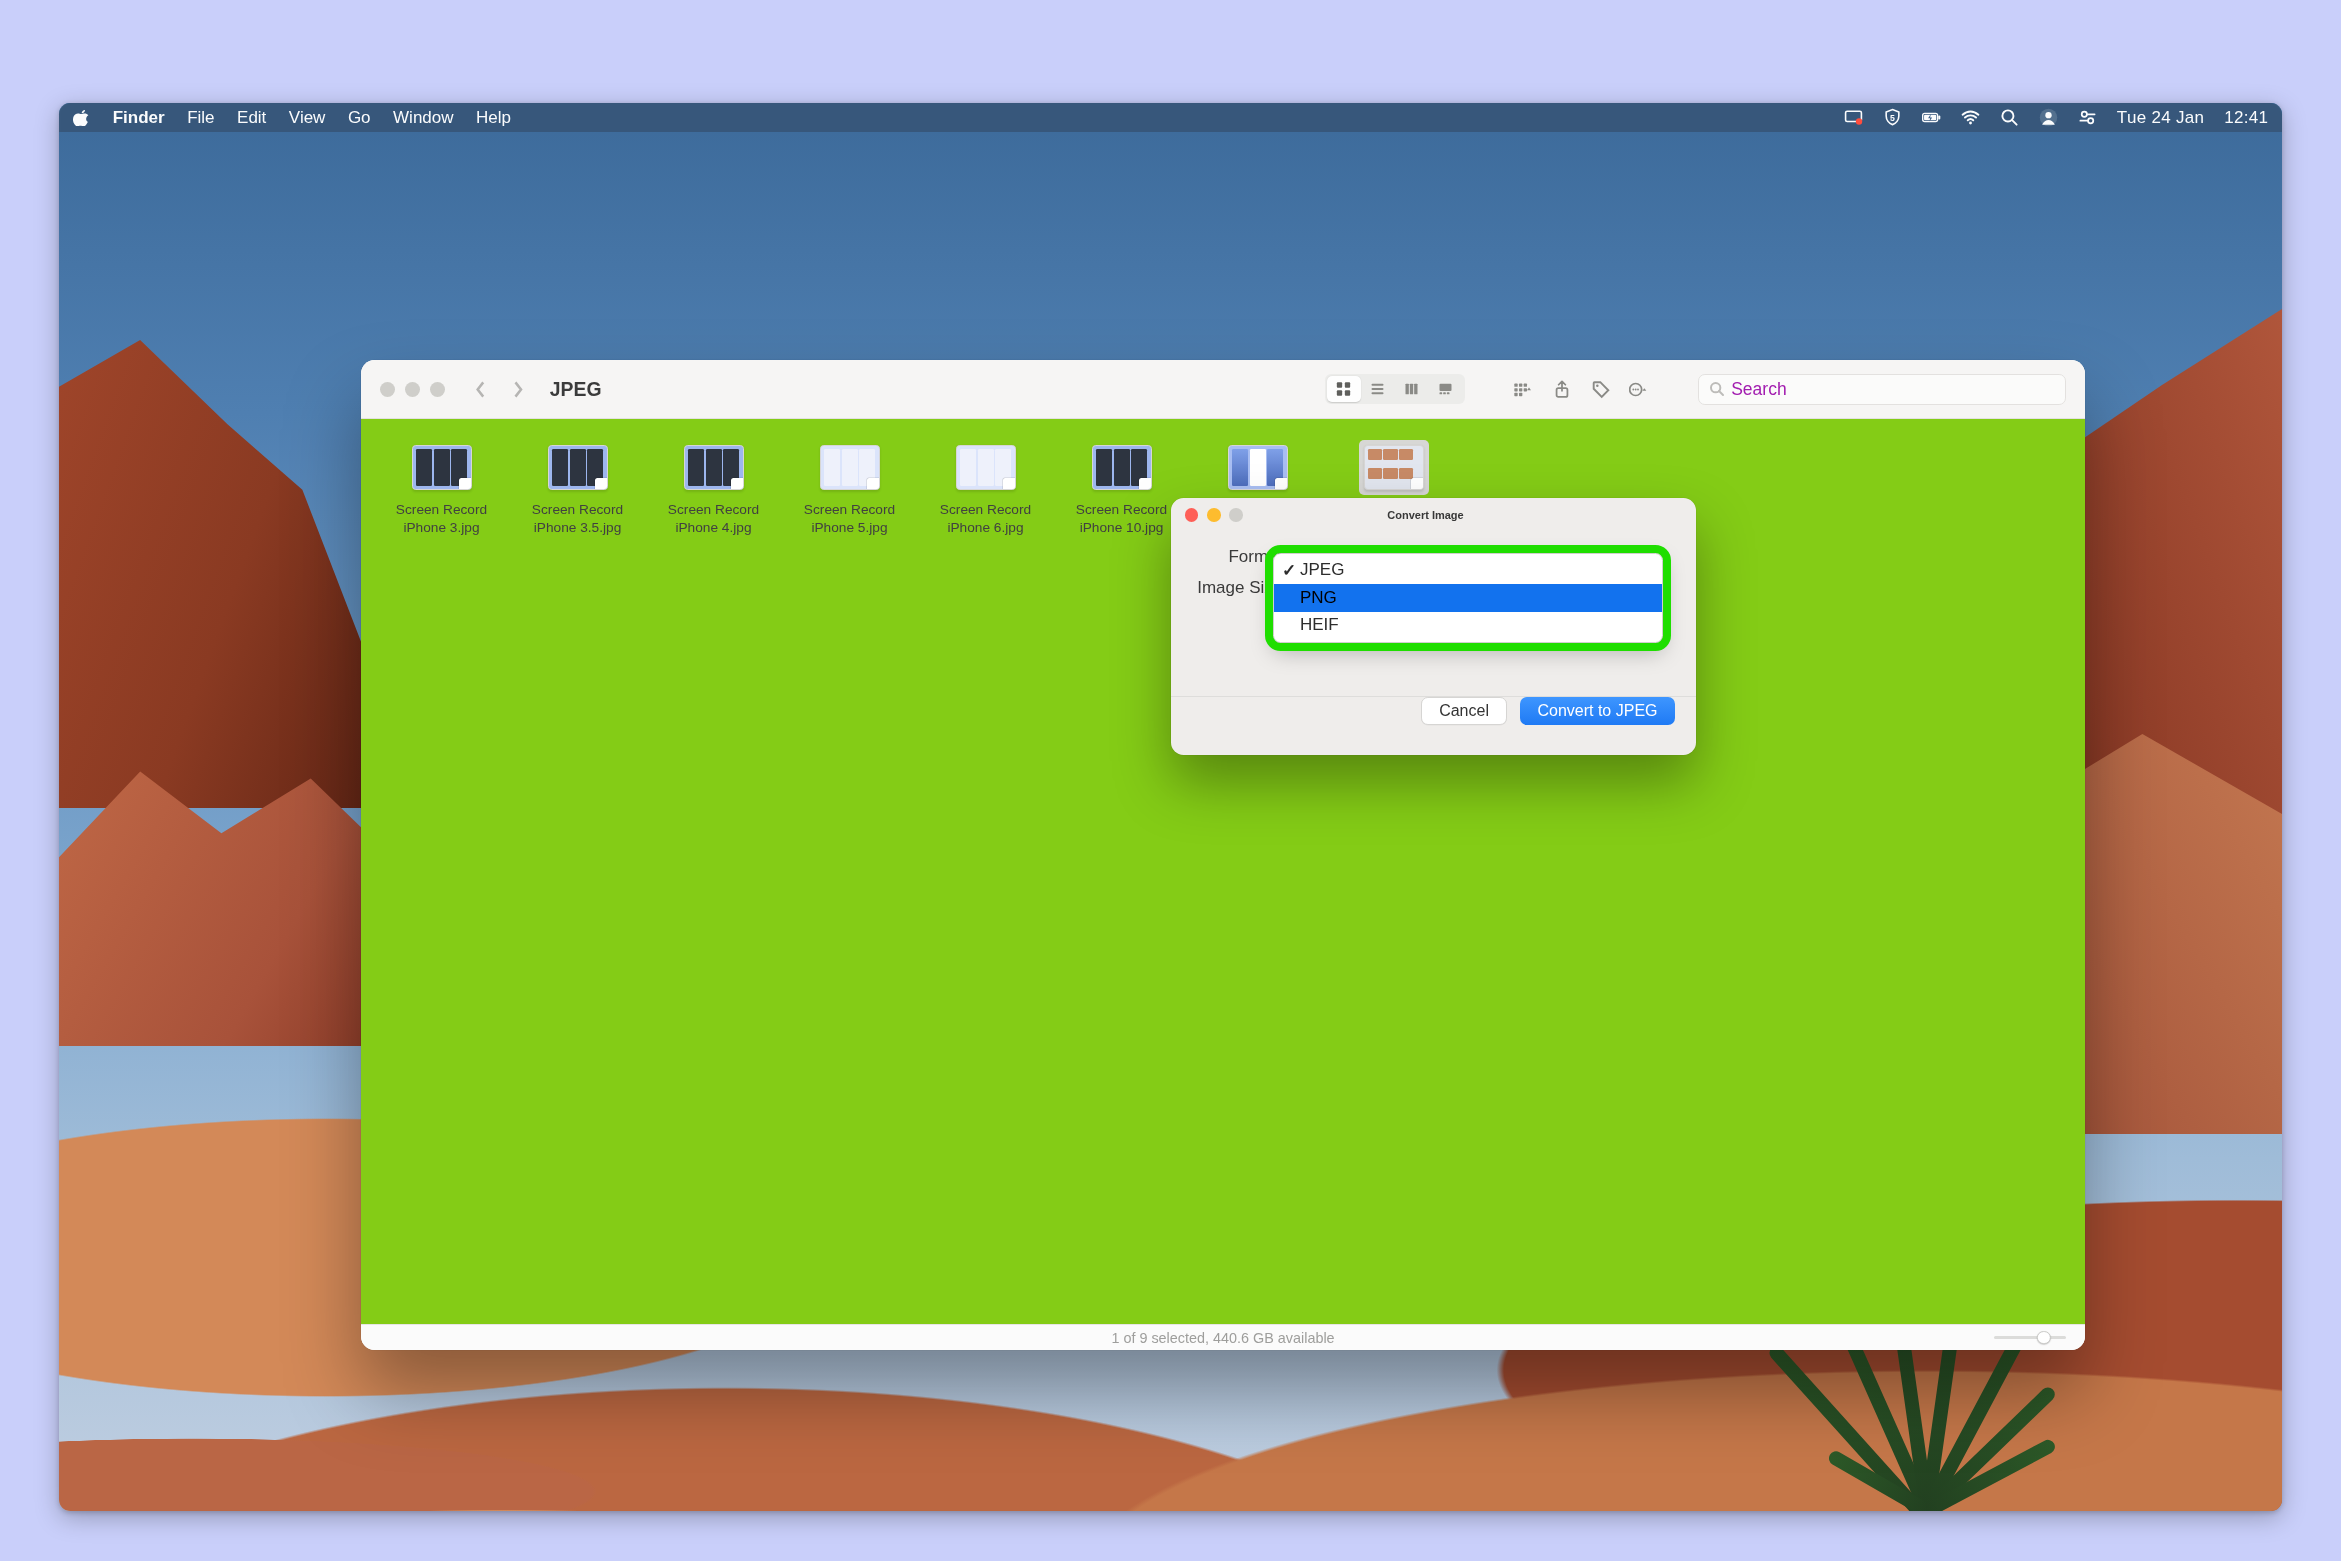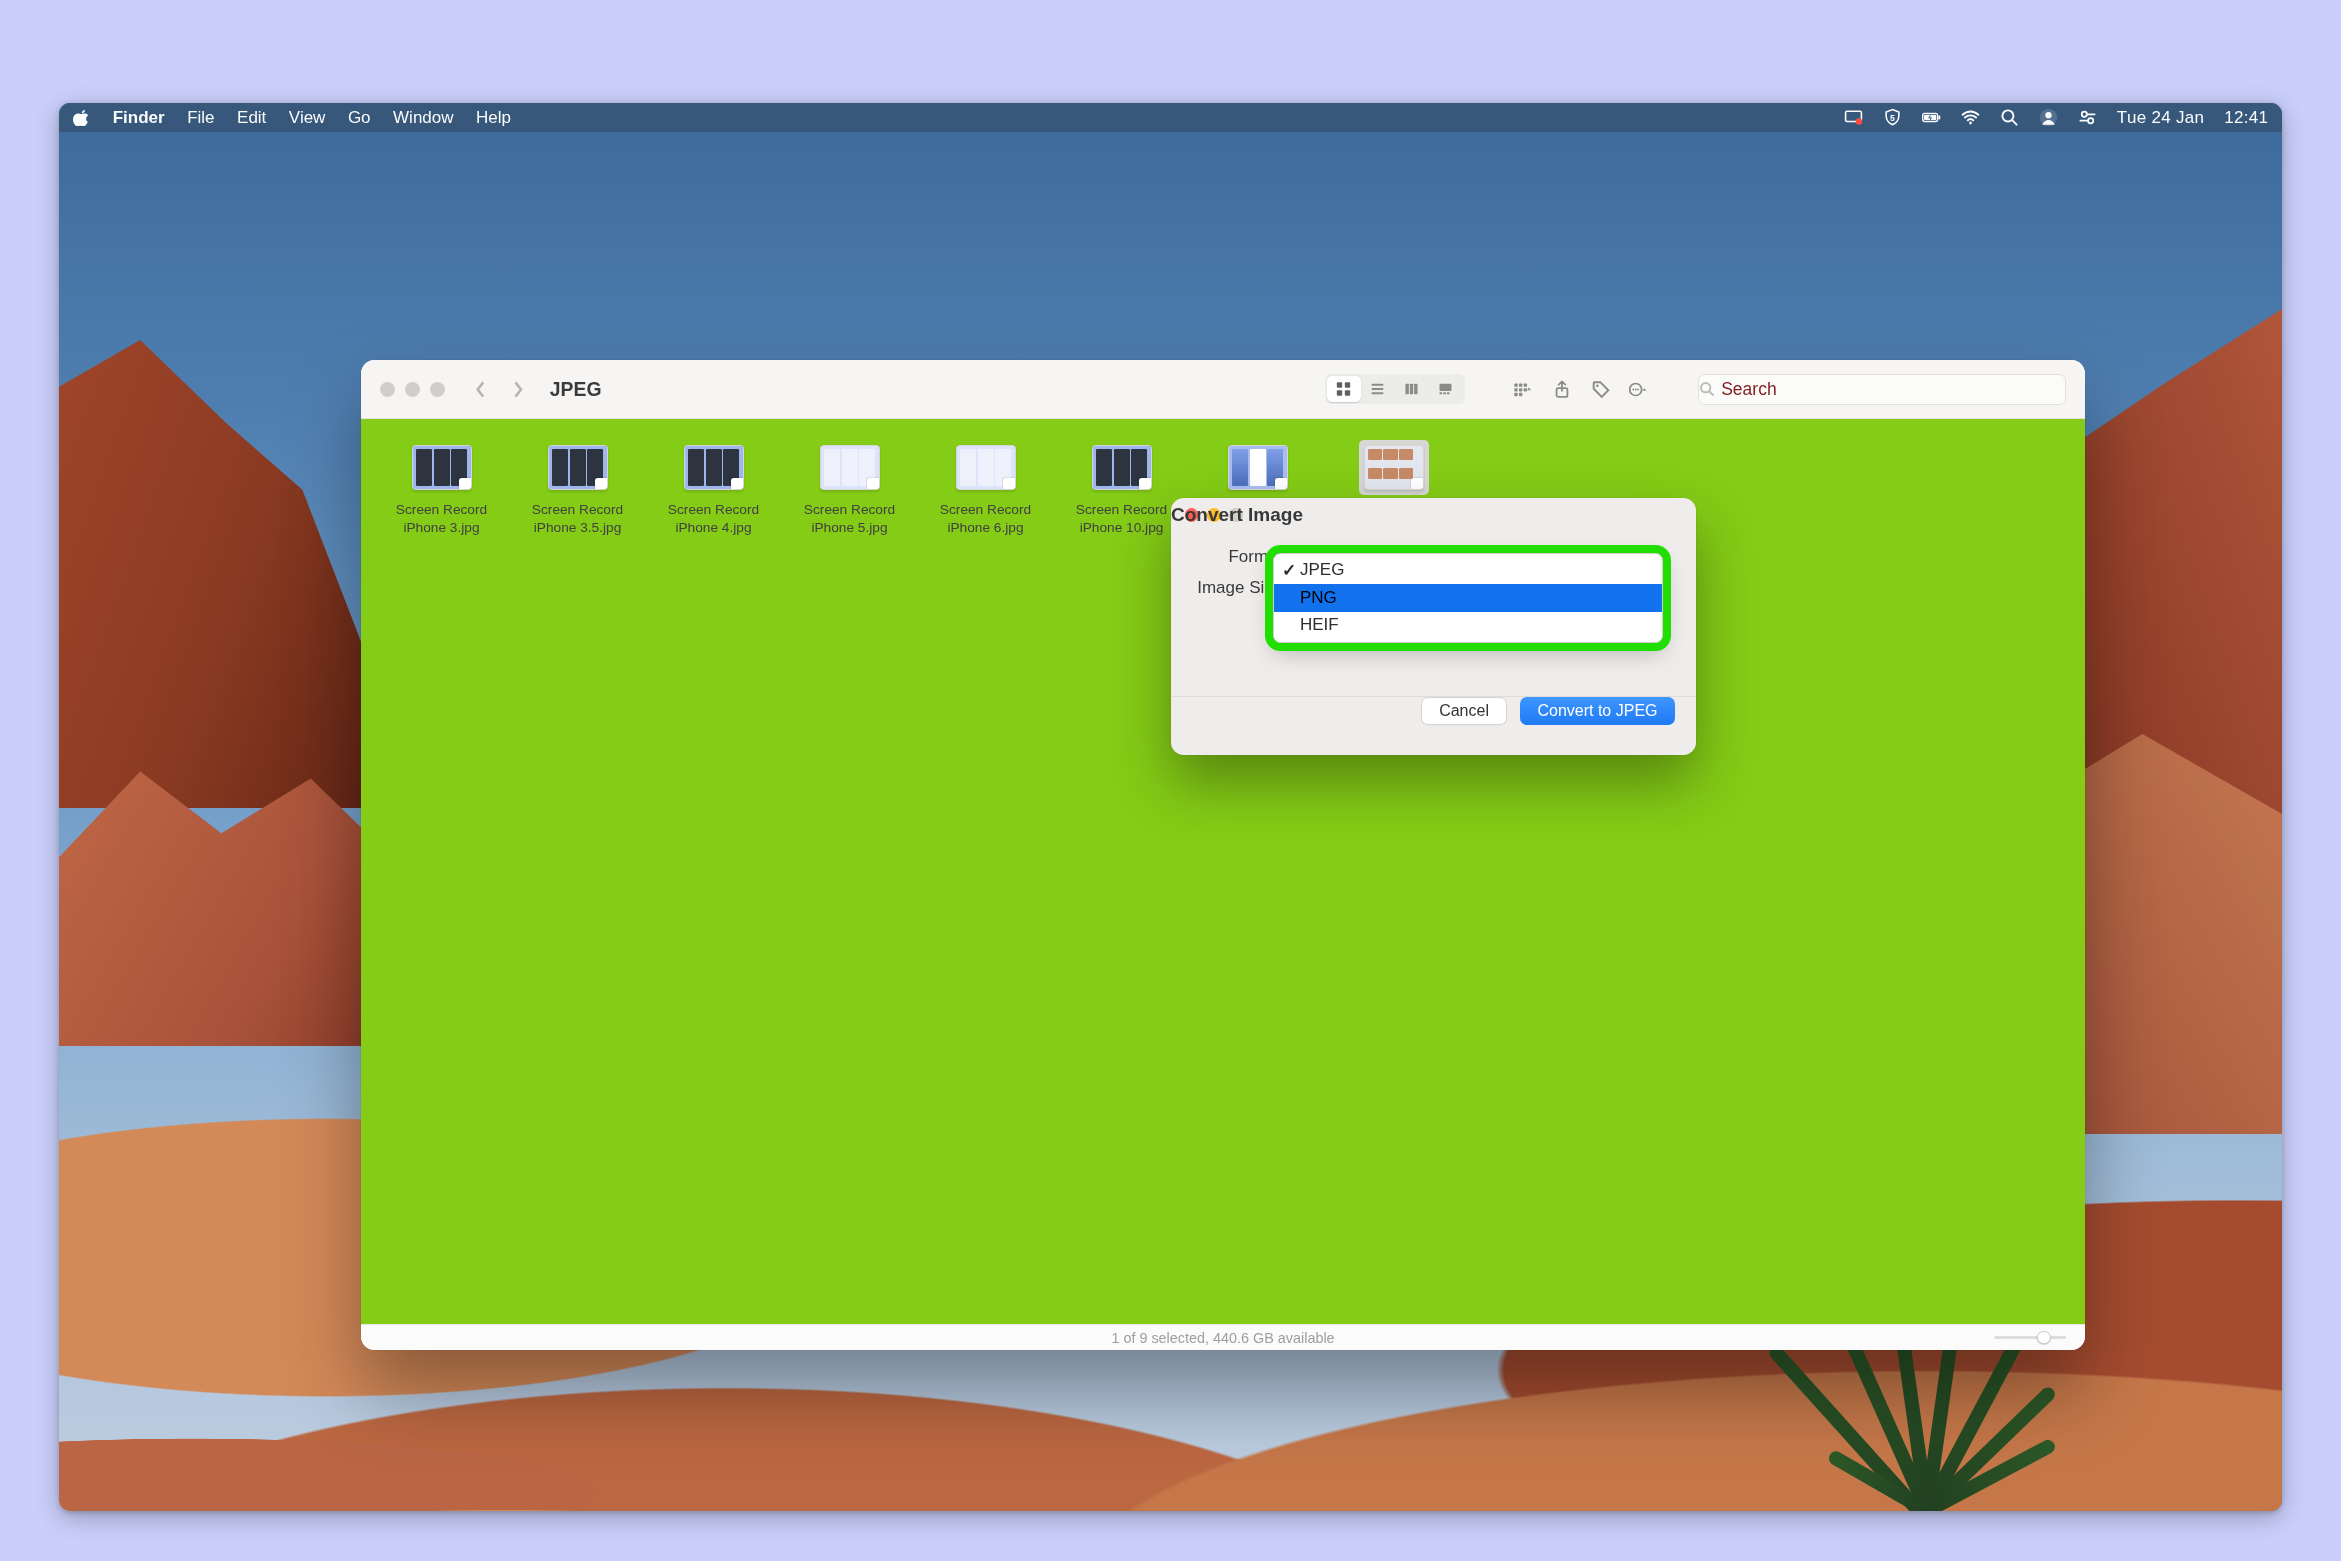--- a/index.html
+++ b/index.html
@@ -118,21 +118,21 @@
   .seg .segbtn{width:34px;height:26px;display:flex;align-items:center;justify-content:center;border-radius:5px;}
   .seg .segbtn.active{background:#fefefe;box-shadow:0 0.6px 1.2px rgba(0,0,0,.14);}
   .seg .segbtn svg{width:19px;height:16px;fill:#8a8a86;}
   .seg .segbtn.active svg{fill:#5f5f5c;}
   .tb-icon{width:27.5px;height:26px;display:flex;align-items:center;justify-content:center;color:#8a8a86;}
   .tb-icon svg{width:20px;height:19px;fill:none;stroke:#8a8a86;stroke-width:2.6;}
   .tb-icon.fill svg{fill:#8a8a86;stroke:none;}
   .tb-gap{width:22.5px;}
   .search-field{
     width:368px;height:31px;border:0.6px solid #e3e1df;border-radius:6.9px;
-    background:#fbfbfa;display:flex;align-items:center;padding:0 0;gap:6.2px;color:#7f1d1d;font-size:17.5px;
+    background:#fbfbfa;display:flex;align-items:center;padding:0 10px;gap:6.2px;color:#a21caf;font-size:17.5px;
   }
   .search-field svg{width:16px;height:16px;fill:none;stroke:#bdbcb9;stroke-width:3;}
 
   .finder .content{flex:1;background:#84cc16;position:relative;padding:17.5px 12.5px;}
   .icons-grid{display:flex;flex-wrap:wrap;align-content:flex-start;}
   .file-item{
     width:136px;display:flex;flex-direction:column;align-items:center;text-align:center;
     font-size:13.7px;color:#414141;line-height:1.3;padding:3.7px 2.5px 7.5px;border-radius:6.2px;
   }
   .file-item.selected .thumb-wrap{background:#d7d7d5;border-radius:5px;}
@@ -175,21 +175,21 @@
     background:#efedeb;border-radius:12.5px;
     box-shadow:0 28px 56px rgba(0,0,0,.34),0 0 0 0.6px rgba(0,0,0,.06);
     display:flex;flex-direction:column;
   }
   .modal .m-titlebar{height:34px;display:flex;align-items:center;padding:0 13.7px;position:relative;}
   .modal .m-traffic{display:flex;gap:8.7px;}
   .modal .m-traffic span{width:13.7px;height:13.7px;border-radius:50%;}
   .modal .m-traffic .r{background:#fe5f57;}
   .modal .m-traffic .y{background:#fdbc2e;}
   .modal .m-traffic .g{background:#cfceca;}
-  .modal .m-title{position:absolute;left:0;right:16px;text-align:left;font-weight:700;font-size:19px;color:#383838;}
+  .modal .m-title{position:absolute;left:0;right:16px;text-align:center;font-weight:700;font-size:11px;color:#383838;}
   .modal .m-body{flex:1;padding:15px 25px 0 25px;font-size:17px;color:#3a3a3a;display:flex;flex-direction:column;gap:11.2px;}
   .m-row{display:flex;align-items:center;gap:11.2px;}
   .m-row .lbl{width:91px;text-align:right;}
   .modal .m-footer{
     border-top:0.6px solid #dedddb;height:59px;display:flex;align-items:flex-start;justify-content:flex-end;gap:12.5px;padding:0 21px;
   }
   .btn{
     height:28px;padding:0 17.5px;border-radius:6.9px;font-size:16px;display:flex;align-items:center;justify-content:center;font-weight:400;
   }
   .btn.default{background:#fff;border:0.6px solid #d6d5d3;color:#333;box-shadow:0 0.6px 0.6px rgba(0,0,0,.05);}

